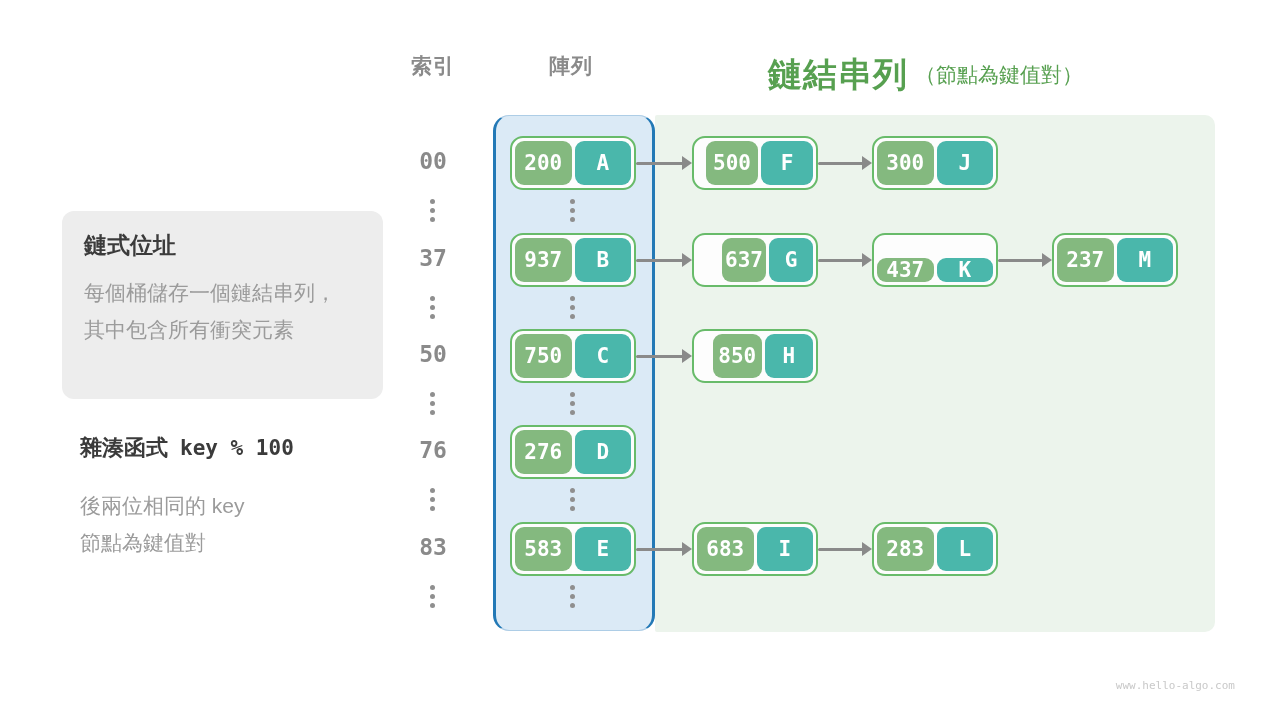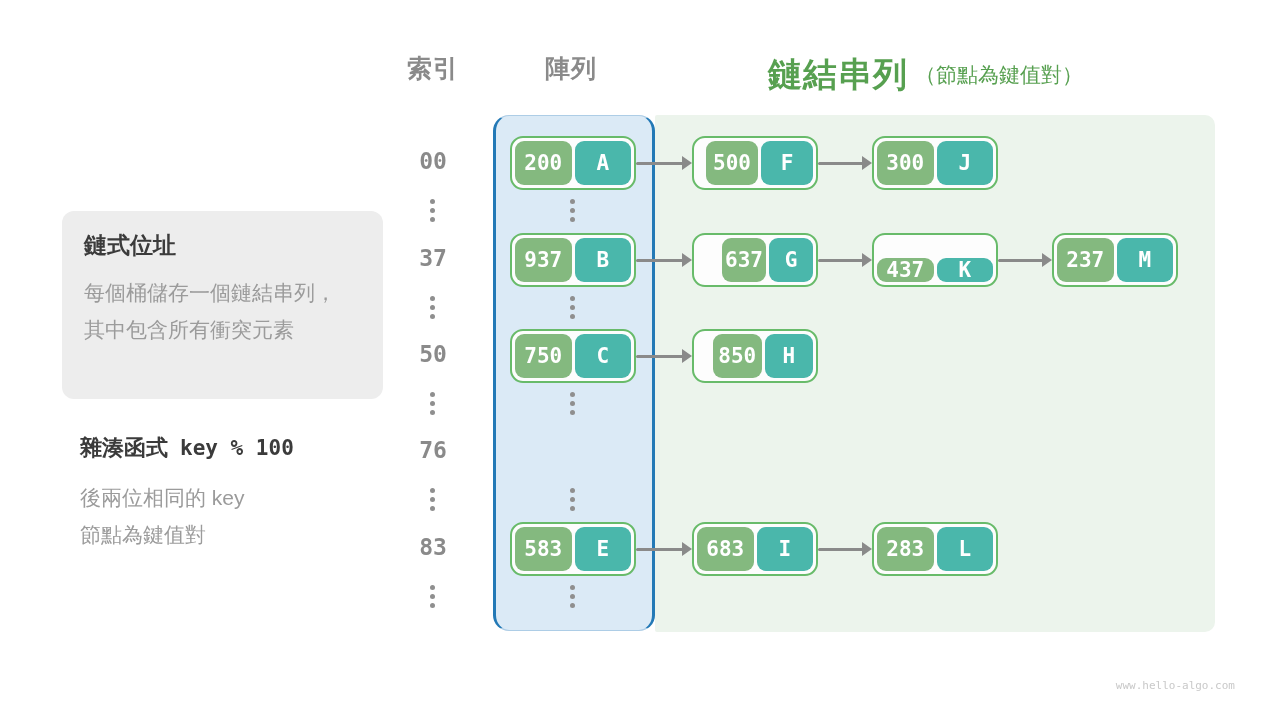--- a/index.html
+++ b/index.html
@@ -3,21 +3,21 @@
 <meta charset="utf-8">
 <style>
   html,body{margin:0;padding:0;background:#ffffff;}
   #stage{
     position:relative;width:1280px;height:720px;background:#ffffff;overflow:hidden;
     font-family:"Liberation Sans","DejaVu Sans",sans-serif;
   }
   
   .hdr-gray{
     position:absolute;top:52px;width:110px;text-align:center;
-    font-size:25px;font-weight:700;color:#8a8a8a;letter-spacing:1px;
+    font-size:21px;font-weight:700;color:#8a8a8a;letter-spacing:1px;
   }
   #hdr-index{left:378px;}
   #hdr-array{left:516px;text-align:center;}
   .hdr-list{position:absolute;left:768px;top:52px;display:flex;align-items:center;gap:7px;}
   .hdr-green{font-size:34px;font-weight:700;color:#57a050;letter-spacing:1px;}
   .hdr-green-note{font-size:21px;font-weight:500;color:#57a050;}
   
   .green-region{
     position:absolute;left:655px;top:115px;width:560px;height:517px;
     background:#ecf4ec;border-radius:2px 10px 10px 2px;
@@ -30,21 +30,21 @@
     border-radius:16px;
   }
   
   .note-box{
     position:absolute;left:62px;top:211px;width:321px;height:188px;box-sizing:border-box;
     background:#ededed;border-radius:12px;padding:19px 22px;
   }
   .note-title{font-size:23px;font-weight:700;color:#3b3b3b;margin-bottom:13px;}
   .note-line{font-size:21px;color:#9b9b9b;line-height:37px;}
   .hash-note{position:absolute;left:80px;top:433px;}
-  .hash-title{font-size:22px;font-weight:700;color:#3b3b3b;margin-bottom:16px;}
+  .hash-title{font-size:22px;font-weight:700;color:#3b3b3b;margin-bottom:24px;}
   .hash-title .code{font-family:"DejaVu Sans Mono",monospace;font-size:21px;margin-left:12px;}
   
   .idx{
     position:absolute;width:80px;text-align:center;
     font-family:"DejaVu Sans Mono",monospace;font-size:23px;font-weight:600;color:#8a8a8a;
   }
   .dots{position:absolute;display:flex;flex-direction:column;gap:4px;align-items:center;}
   .dots i{width:5px;height:5px;border-radius:50%;background:#8f8f8f;display:block;}
   .node{
     position:absolute;width:126px;height:54px;box-sizing:border-box;
@@ -205,20 +205,24 @@
     </div>
     <div class="arrow" style="left: 636px; top: 349px; width: 56px;">
       <div class="shaft"></div>
       <div class="head"></div>
     </div>
     <div class="node" style="left: 692px; top: 329px; padding-left: 19px;">
       <div class="cell key">850</div>
       <div class="cell val">H</div>
     </div>
     <div class="idx" style="left: 393px; top: 437px;">76</div>
+    <div class="node" style="left: 510px; top: 425px;">
+      <div class="cell key">276</div>
+      <div class="cell val">D</div>
+    </div>
     <div class="idx" style="left: 393px; top: 534px;">83</div>
     <div class="node" style="left: 510px; top: 522px;">
       <div class="cell key">583</div>
       <div class="cell val">E</div>
     </div>
     <div class="arrow" style="left: 636px; top: 542px; width: 56px;">
       <div class="shaft"></div>
       <div class="head"></div>
     </div>
     <div class="node" style="left: 692px; top: 522px;">

